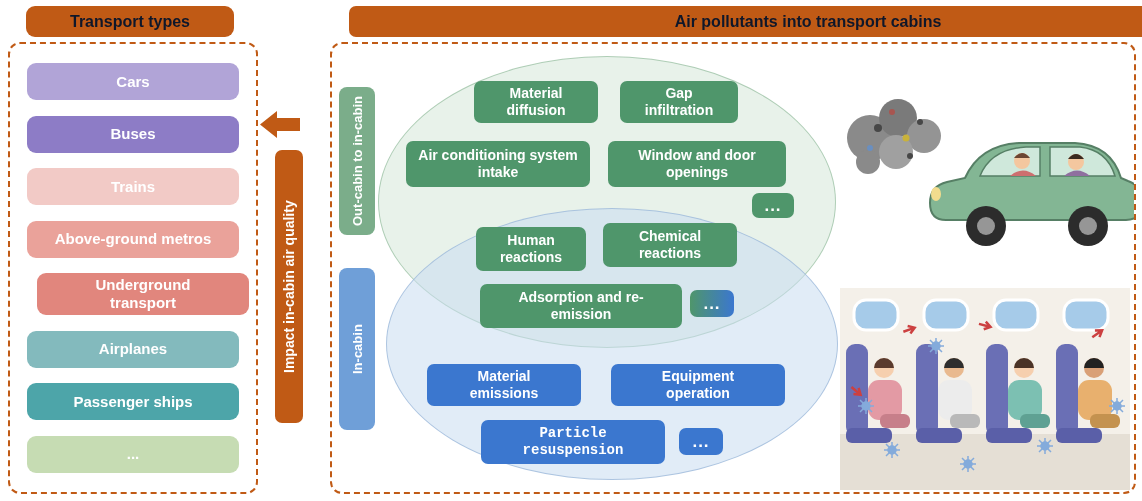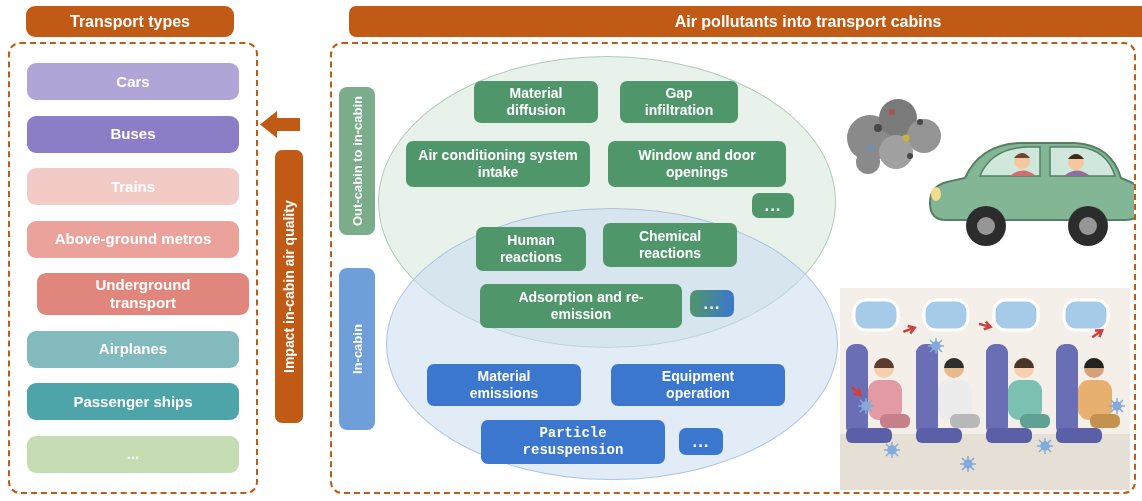--- a/index.html
+++ b/index.html
@@ -1,20 +1,20 @@
 <!DOCTYPE html>
 <html><head>
 <meta charset="utf-8">
 <style>
   * { margin:0; padding:0; box-sizing:border-box; }
   html,body { background:#ffffff; }
   body { font-family:"Liberation Sans", sans-serif; }
   #fig { position:relative; width:1142px; height:501px; background:#ffffff; overflow:hidden; }
 
-  .hdr { position:absolute; background:#c05a15; color:#ffffff; font-weight:bold; font-size:16px;
+  .hdr { position:absolute; background:#c05a15; color:#0f172a; font-weight:bold; font-size:16px;
          border-radius:9px; display:flex; align-items:center; justify-content:center; }
   #left-header { left:26px; top:6px; width:208px; height:31px; }
   #right-header { left:349px; top:6px; width:918px; height:31px;border-radius:7px; }
 
   .dash { position:absolute; border:2px dashed #c05a15; border-radius:12px; }
   #left-box { left:8px; top:42px; width:250px; height:452px;
               display:flex; flex-direction:column; justify-content:space-evenly; align-items:center; padding:4px 0; }
   #right-box { left:330px; top:42px; width:806px; height:452px; }
 
   .pill { width:212px; min-height:37px; border-radius:9px; color:#fff; font-weight:bold; font-size:15px;

